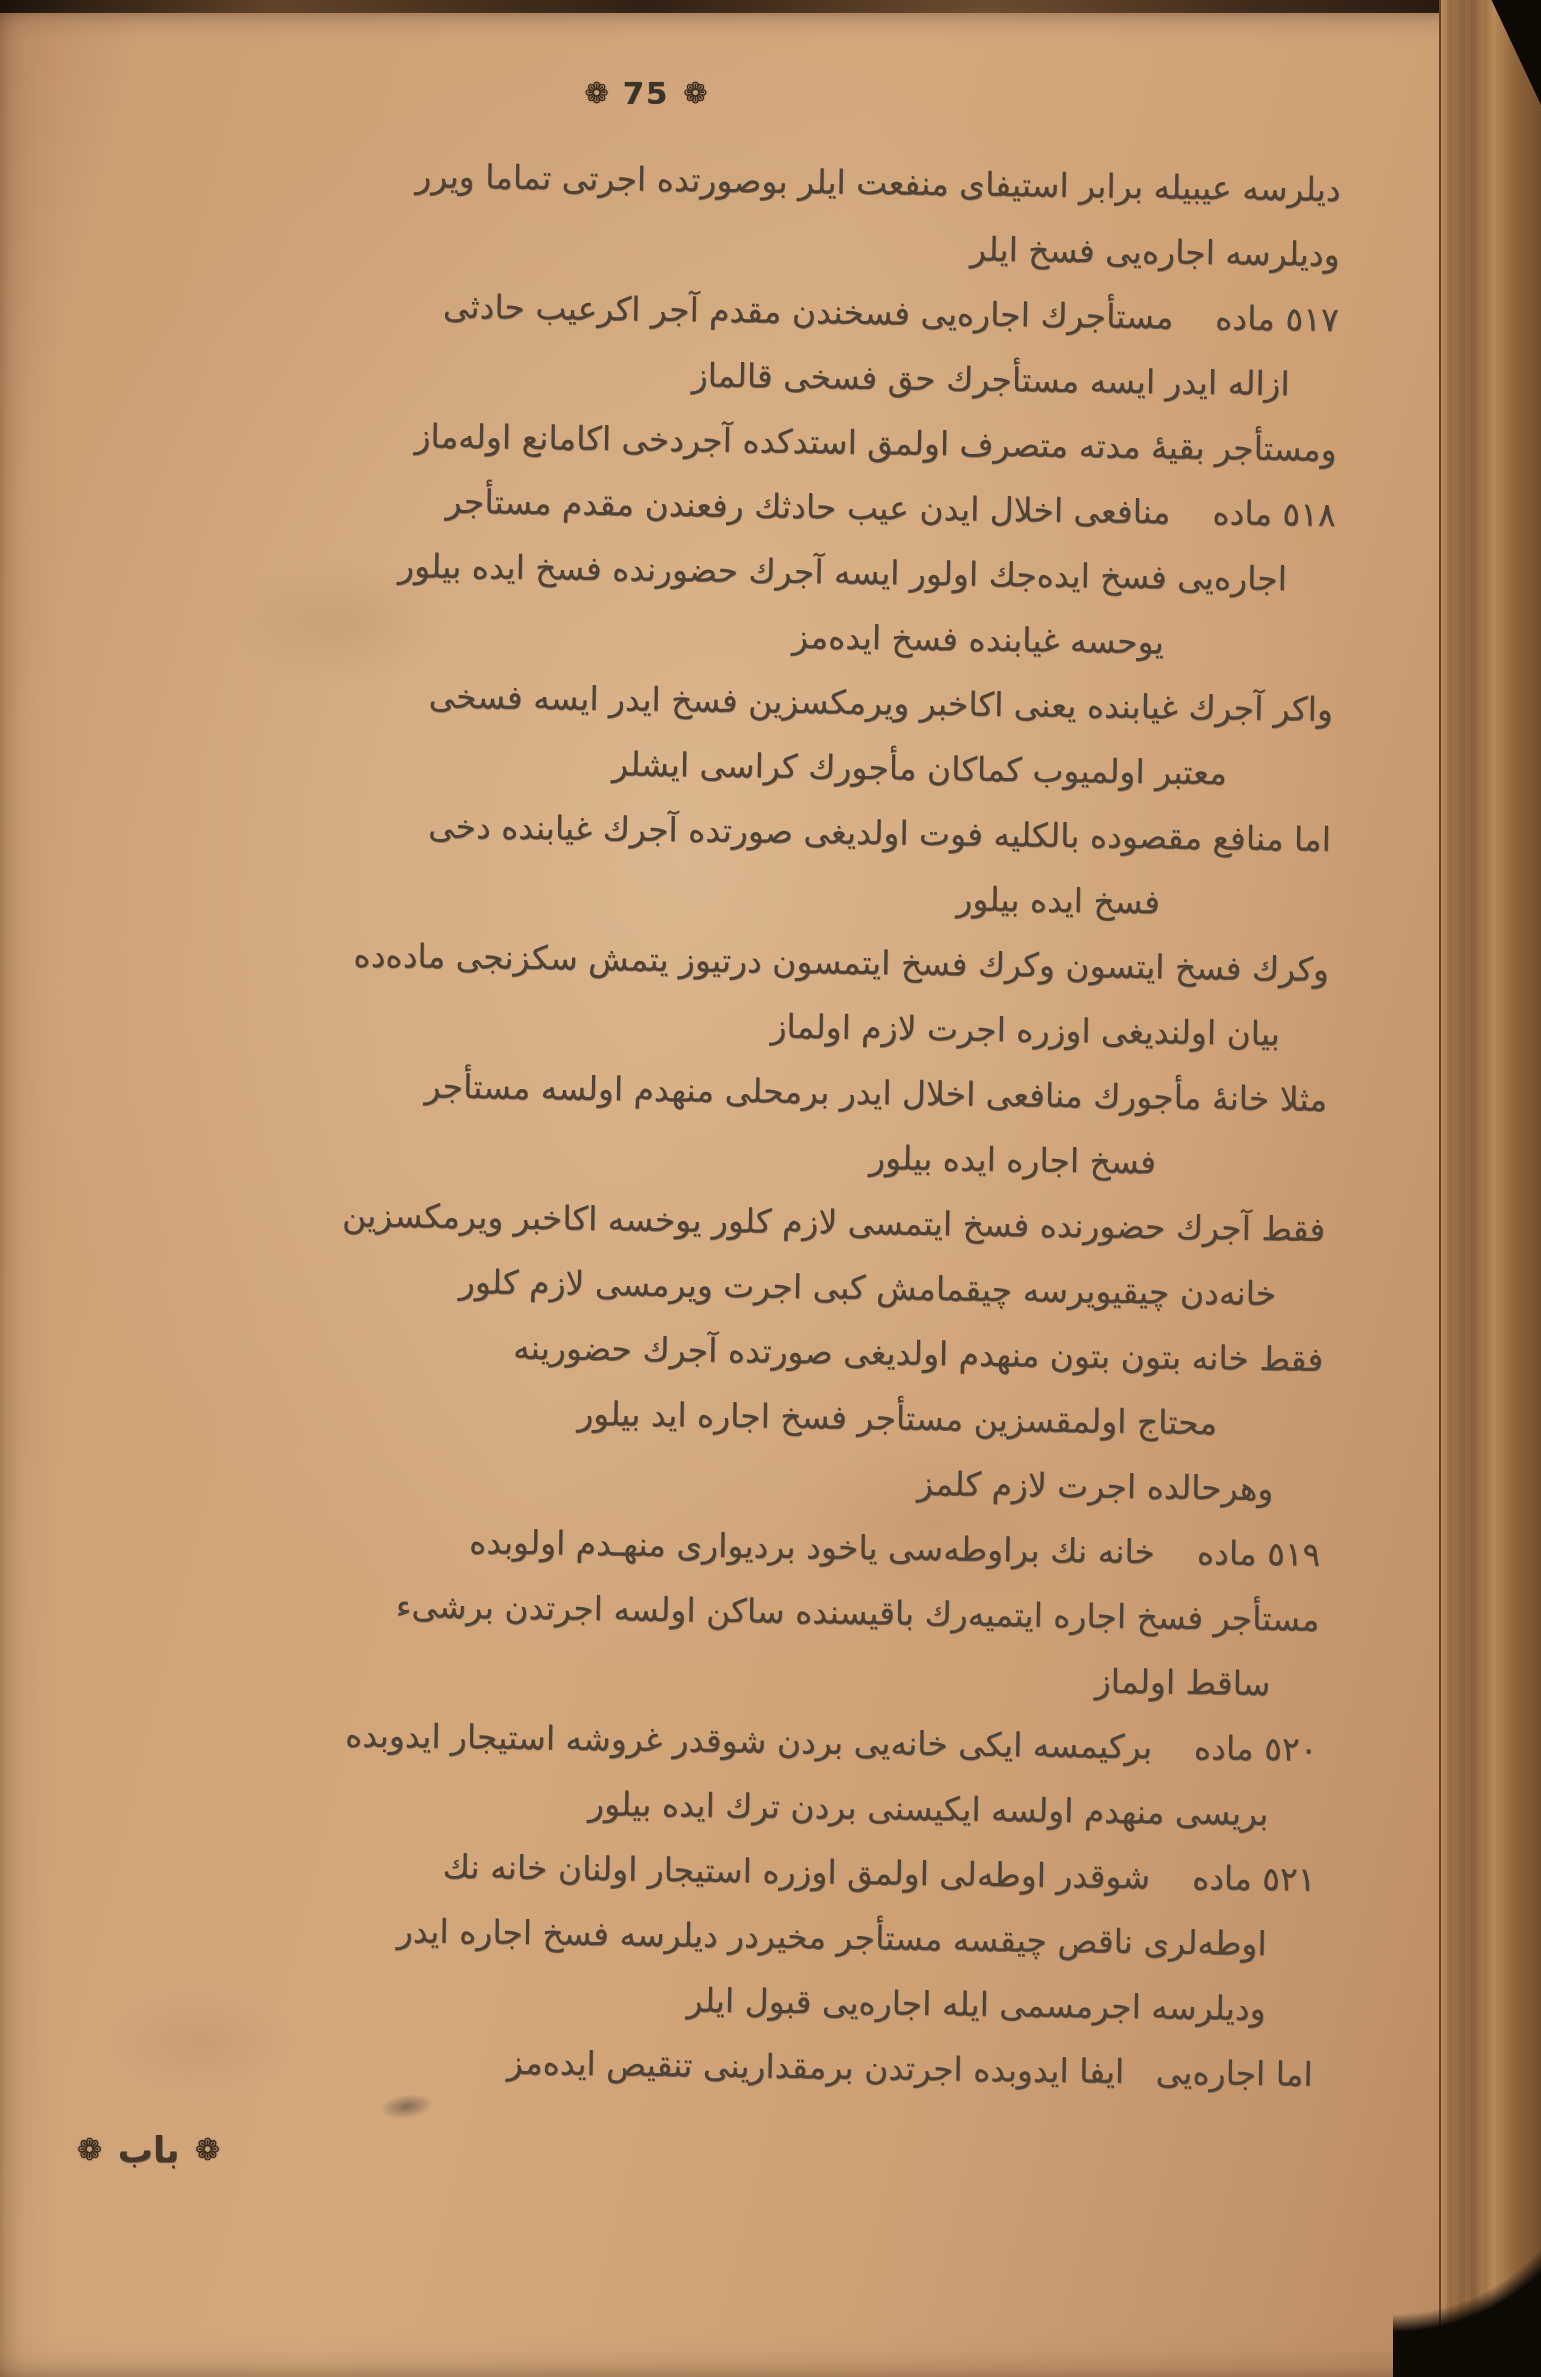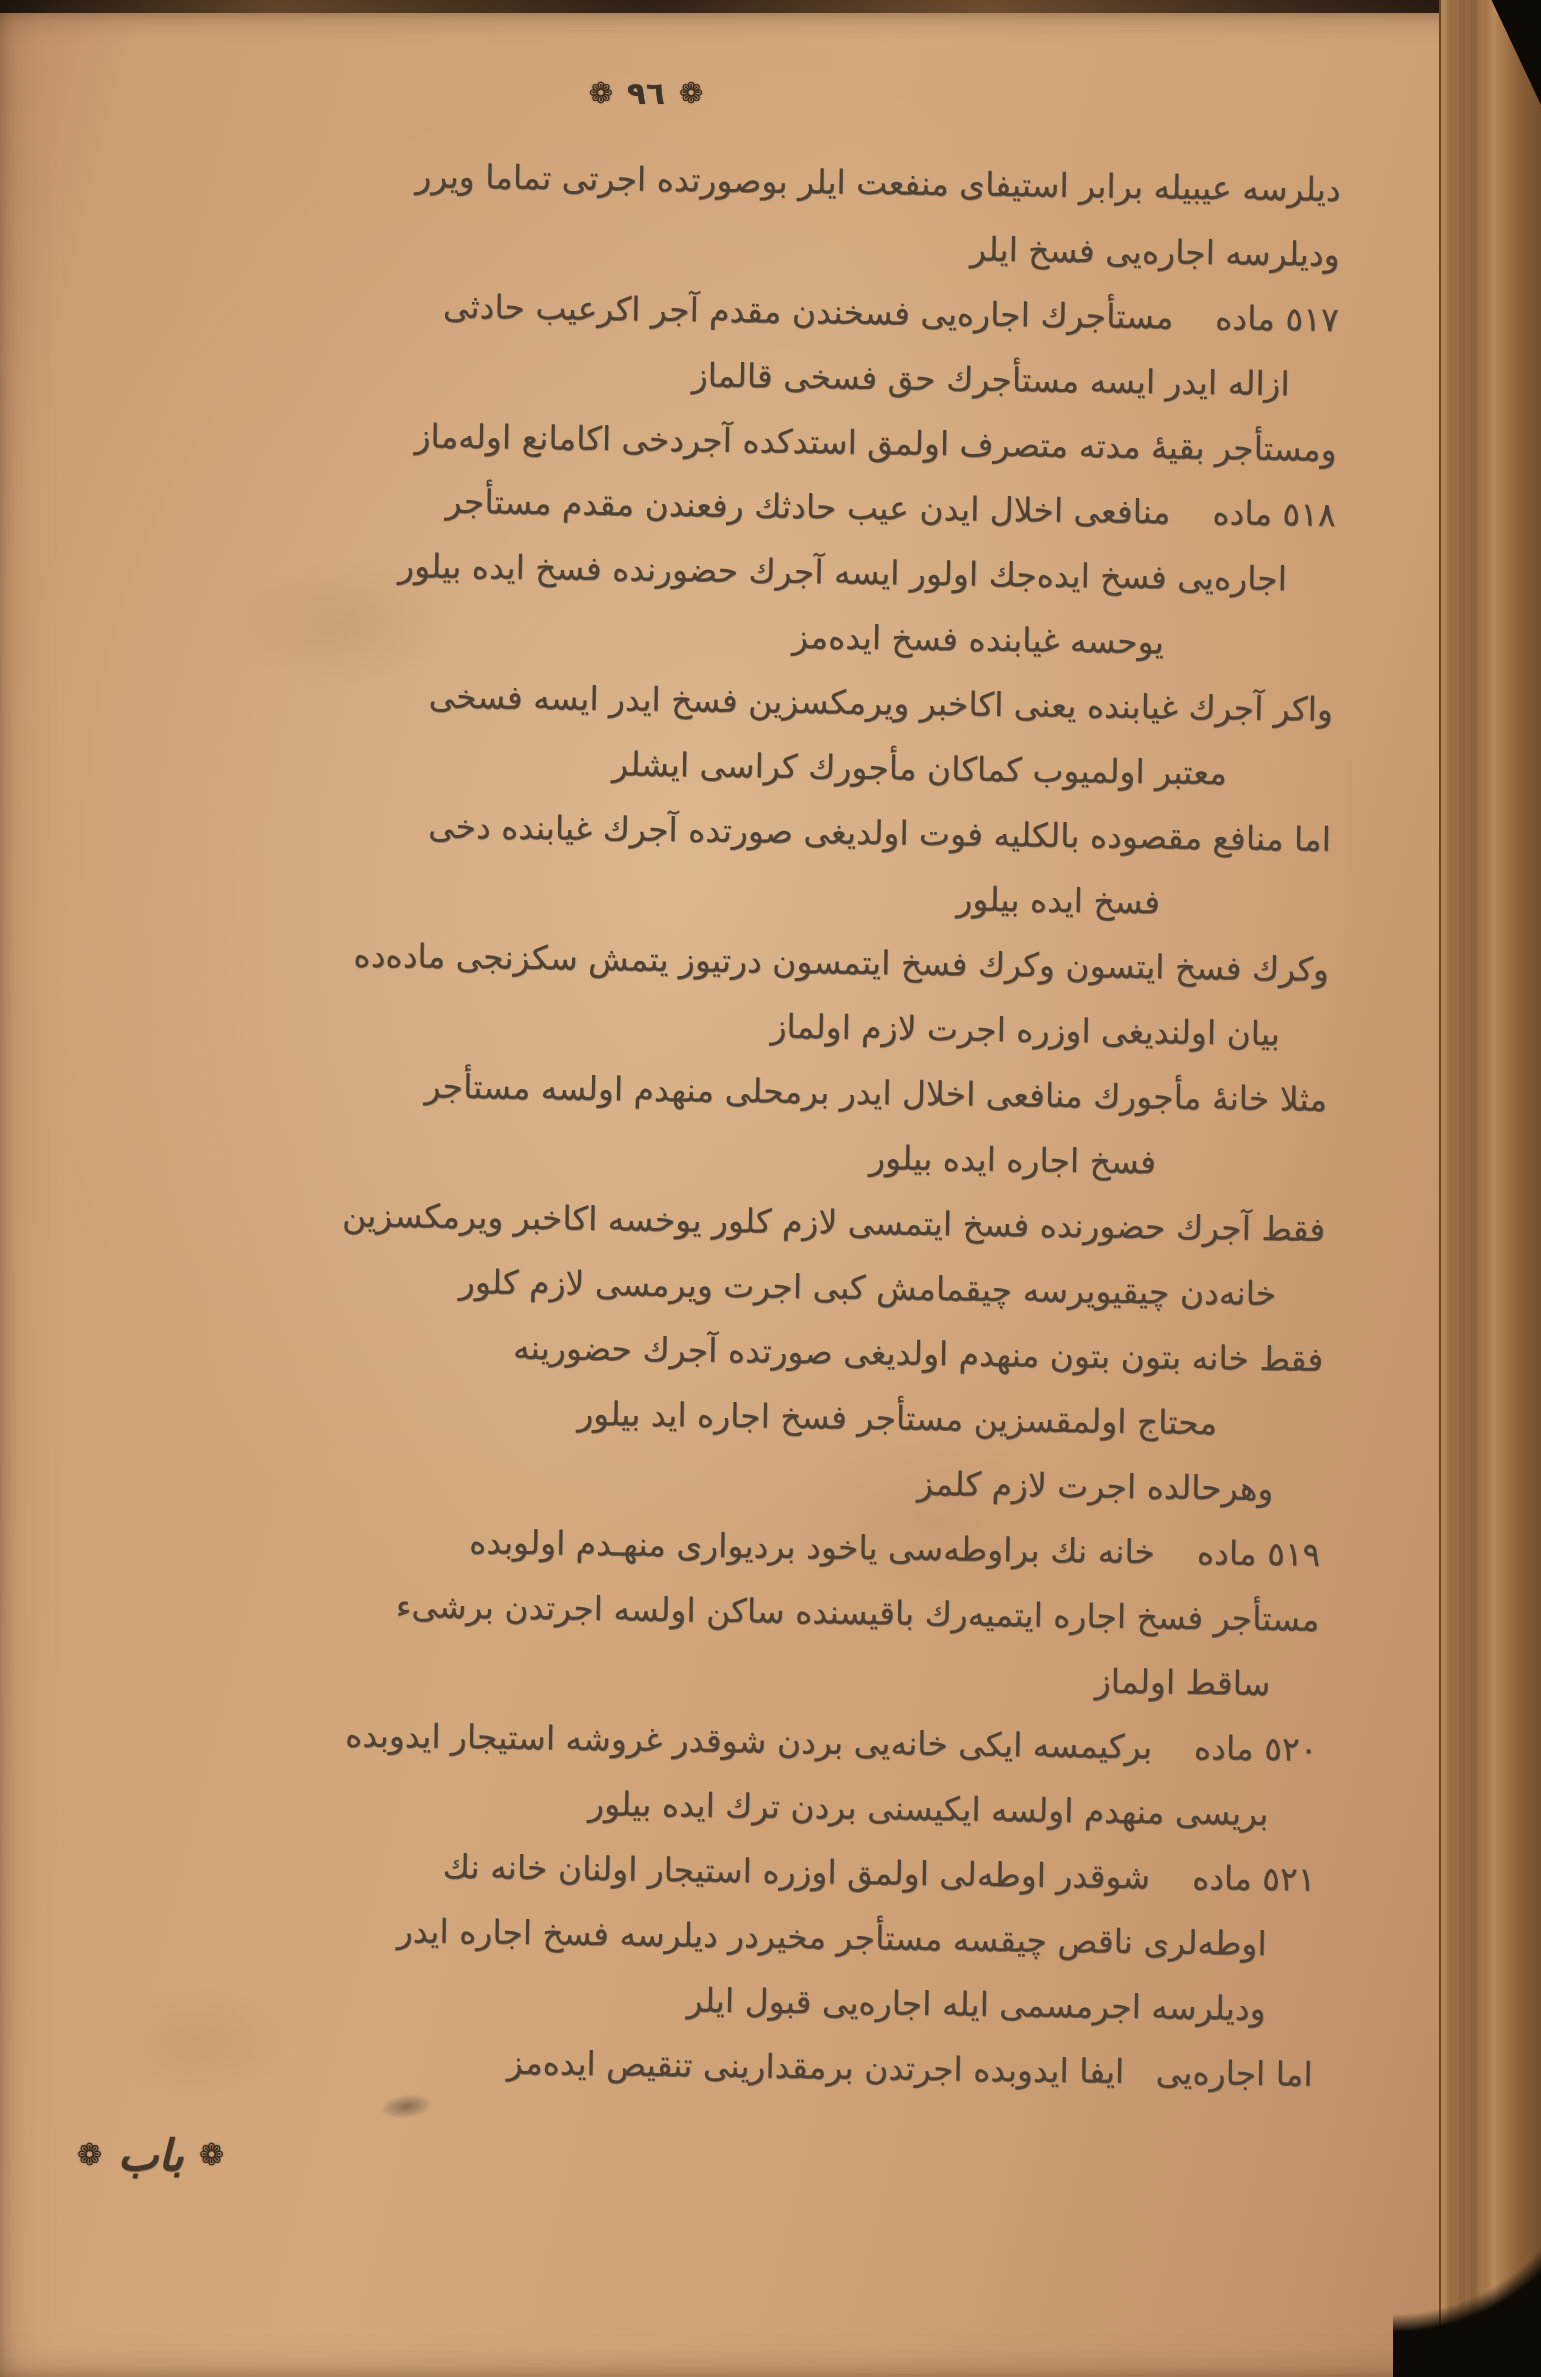--- a/index.html
+++ b/index.html
@@ -77,33 +77,33 @@
   }
   .line.in1{padding-right:48px;}
   .line.in2{padding-right:105px;}
   .line.in3{padding-right:170px;}
   .catchword-row{
     position:absolute;left:77px;top:2130px;
     display:flex;align-items:center;gap:15.7px;
     direction:rtl;color:#382b1d;
   }
   .catchword-row .orn{font-size:30px;line-height:1;text-shadow:0 0 1.7px rgba(43,31,19,.7);}
-  .catchword-row .word{font-size:43px;font-weight:bold;color:#453729;text-shadow:0.5px 0.7px 0.9px rgba(50,38,26,.6);font-style:italic;}
+  .catchword-row .word{font-size:35px;font-weight:bold;color:#453729;text-shadow:0.5px 0.7px 0.9px rgba(50,38,26,.6);}
 </style>
 </head>
 <body>
 
 <div class="page">
   <div class="stain s1"></div>
   <div class="stain s2"></div>
   <div class="stain s3"></div>
 
   <div class="pagenum-row">
     <span class="orn">❁</span>
-    <span class="num">٩٦</span>
+    <span class="num">75</span>
     <span class="orn">❁</span>
   </div>
 
   <div class="textblock">
     <div class="line">دیلرسه عیبیله برابر استیفای منفعت ایلر بوصورتده اجرتی تماما ویرر</div>
     <div class="line">ودیلرسه اجاره‌یی فسخ ایلر</div>
     <div class="line">٥١٧ ماده&nbsp;&nbsp;&nbsp;&nbsp;مستأجرك اجاره‌یی فسخندن مقدم آجر اكرعیب حادثی</div>
     <div class="line in1">ازاله ایدر ایسه مستأجرك حق فسخی قالماز</div>
     <div class="line">ومستأجر بقیهٔ مدته متصرف اولمق استدكده آجردخی اكامانع اوله‌ماز</div>
     <div class="line">٥١٨ ماده&nbsp;&nbsp;&nbsp;&nbsp;منافعی اخلال ایدن عیب حادثك رفعندن مقدم مستأجر</div>

